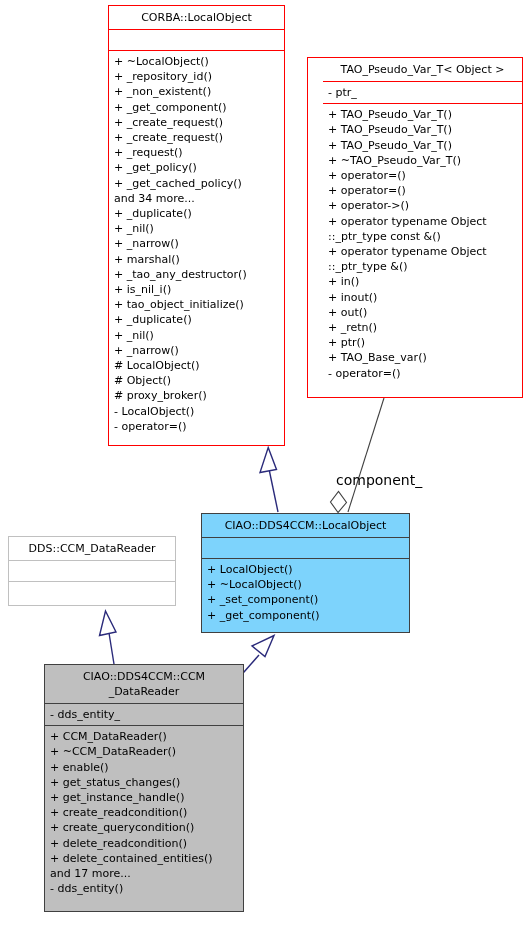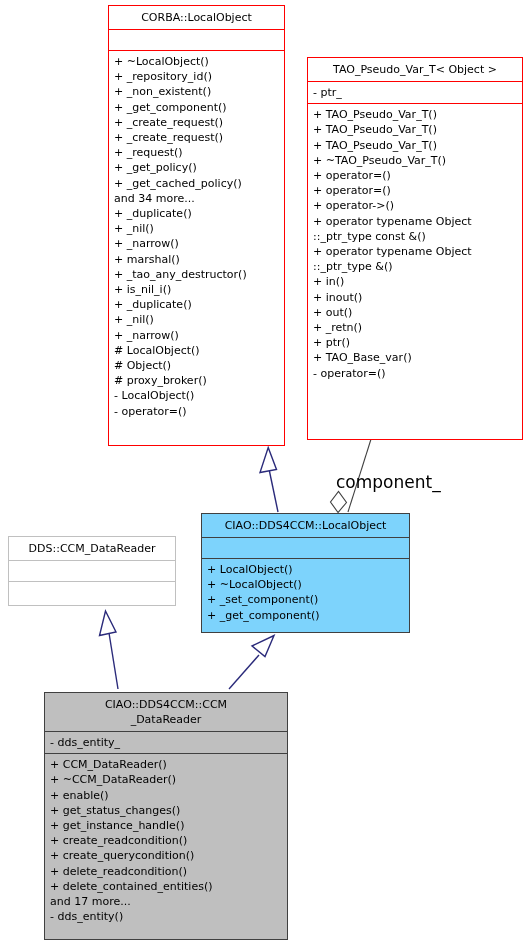--- a/index.html
+++ b/index.html
@@ -77,21 +77,21 @@
   }
   .memberline {
     white-space: pre;
   }
   .empty-compartment {
     height: 21px;
   }
 
   .edge-label {
     position: absolute;
-    font-size: 17px;
+    font-size: 14px;
     color: #000000;
     white-space: nowrap;
   }
   svg.connectors {
     position: absolute;
     left: 0; top: 0;
     width: 528px;
     height: 947px;
     overflow: visible;
   }
@@ -137,32 +137,33 @@
       <div class="memberline">+ _request()</div>
       <div class="memberline">+ _get_policy()</div>
       <div class="memberline">+ _get_cached_policy()</div>
       <div class="memberline">and 34 more...</div>
       <div class="memberline">+ _duplicate()</div>
       <div class="memberline">+ _nil()</div>
       <div class="memberline">+ _narrow()</div>
       <div class="memberline">+ marshal()</div>
       <div class="memberline">+ _tao_any_destructor()</div>
       <div class="memberline">+ is_nil_i()</div>
+      <div class="memberline">+ tao_object_initialize()</div>
       <div class="memberline">+ _duplicate()</div>
       <div class="memberline">+ _nil()</div>
       <div class="memberline">+ _narrow()</div>
       <div class="memberline"># LocalObject()</div>
       <div class="memberline"># Object()</div>
       <div class="memberline"># proxy_broker()</div>
       <div class="memberline">- LocalObject()</div>
       <div class="memberline">- operator=()</div>
     </div>
   </div>
 
-  <div class="uml-box red" style="left:307px; top:57px; width:216px; height:383px;">
+  <div class="uml-box red" style="left:307px; top:57px; width:216px; height:341px;padding-left:15px;">
     <div class="compartment title">TAO_Pseudo_Var_T&lt; Object &gt;</div>
     <div class="compartment attrs">
       <div class="memberline">- ptr_</div>
     </div>
     <div class="compartment ops">
       <div class="memberline">+ TAO_Pseudo_Var_T()</div>
       <div class="memberline">+ TAO_Pseudo_Var_T()</div>
       <div class="memberline">+ TAO_Pseudo_Var_T()</div>
       <div class="memberline">+ ~TAO_Pseudo_Var_T()</div>
       <div class="memberline">+ operator=()</div>
@@ -194,21 +195,21 @@
       <div class="memberline">+ _get_component()</div>
     </div>
   </div>
 
   <div class="uml-box lightgrey" style="left:8px; top:536px; width:168px; height:70px;">
     <div class="compartment title">DDS::CCM_DataReader</div>
     <div class="compartment attrs empty-compartment"></div>
     <div class="compartment ops empty-compartment"></div>
   </div>
 
-  <div class="uml-box grey" style="left:44px; top:692px; width:244px; height:248px;">
+  <div class="uml-box grey" style="left:44px; top:664px; width:200px; height:248px;">
     <div class="compartment title">CIAO::DDS4CCM::CCM
 _DataReader</div>
     <div class="compartment attrs">
       <div class="memberline">- dds_entity_</div>
     </div>
     <div class="compartment ops">
       <div class="memberline">+ CCM_DataReader()</div>
       <div class="memberline">+ ~CCM_DataReader()</div>
       <div class="memberline">+ enable()</div>
       <div class="memberline">+ get_status_changes()</div>

